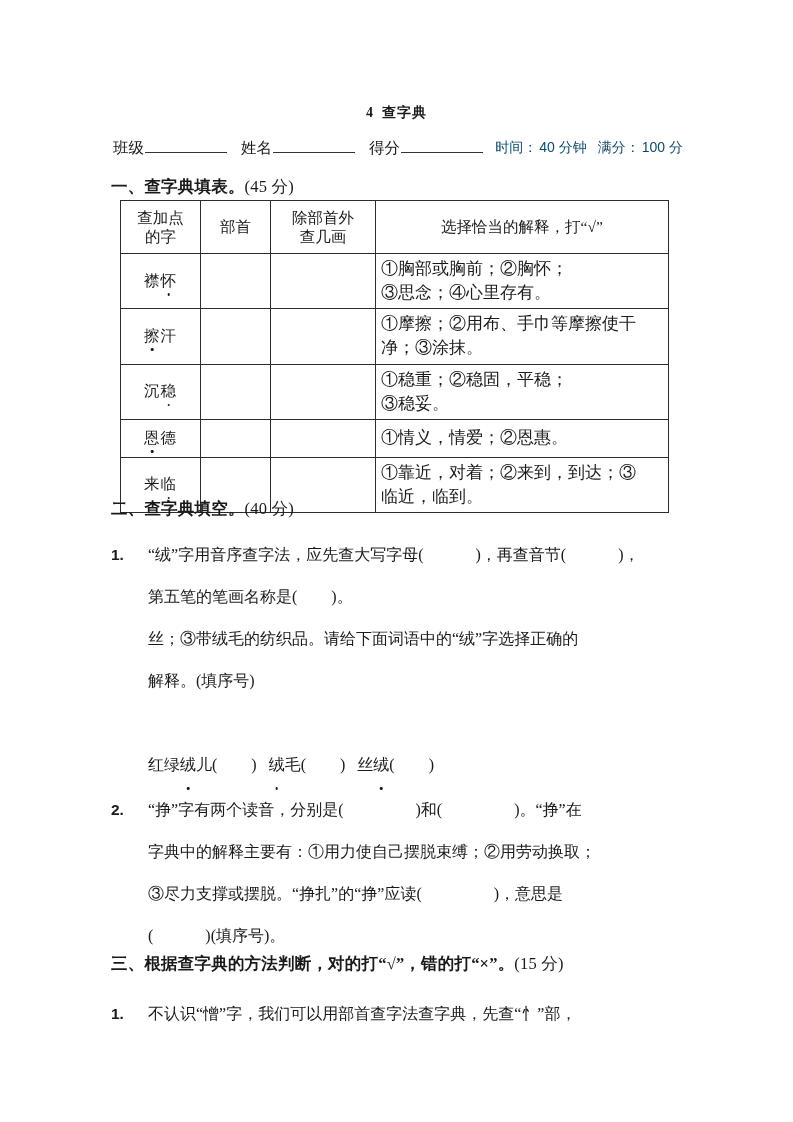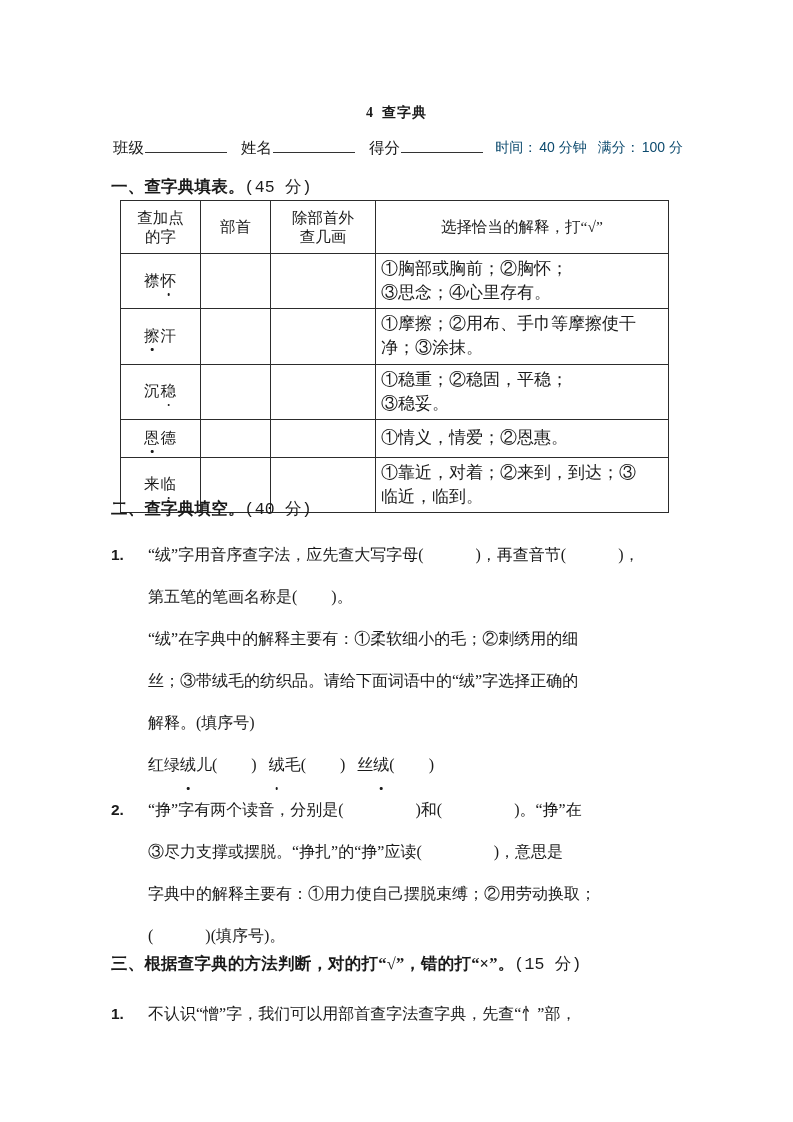--- a/index.html
+++ b/index.html
@@ -78,21 +78,21 @@
   .section-head {
     position: absolute;
     left: 111px;
     font-size: 16.5px;
     font-weight: bold;
     white-space: nowrap;
     letter-spacing: 0.2px;
   }
   .section-head .pts {
     font-weight: normal;
-    font-family: Liberation Mono, monospace;
+    font-family: Liberation Serif, serif;
   }
   #sec1 { top: 176px; }
   #sec2 { top: 498px; }
   #sec3 { top: 953px; }
 
   
   table.fill-table {
     position: absolute;
     left: 120px;
     top: 200px;
@@ -286,38 +286,37 @@
   <div class="q" id="q1">
     <span class="qnum">1.</span>
     <div class="qbody">
       <div class="line"><span>“绒”字用音序查字法，应先查大写字母(</span><span class="paren"></span><span>)，再查音节(</span><span class="paren"></span><span>)，</span></div>
       <div class="line"><span>第五笔的笔画名称是(</span><span class="paren narrow"></span><span>)。</span></div>
     </div>
   </div>
 
   <div class="q" id="q1b">
     <div class="qbody">
-      <div class="line">“绒”在字典中的解释主要有：①柔软细小的毛；②刺绣用的细</div>
       <div class="line">丝；③带绒毛的纺织品。请给下面词语中的“绒”字选择正确的</div>
       <div class="line">解释。(填序号)</div>
     </div>
   </div>
 
   <div class="q" id="q1c">
     <div class="qbody">
       <div class="line"><span>红绿</span><span class="dotted">绒</span><span>儿(</span><span class="paren narrow"></span><span>)</span>&nbsp;&nbsp;&nbsp;<span class="dotted">绒</span><span>毛(</span><span class="paren narrow"></span><span>)</span>&nbsp;&nbsp;&nbsp;<span>丝</span><span class="dotted">绒</span><span>(</span><span class="paren narrow"></span><span>)</span></div>
     </div>
   </div>
 
   <div class="q" id="q2">
     <span class="qnum">2.</span>
     <div class="qbody">
       <div class="line"><span>“挣”字有两个读音，分别是(</span><span class="paren wide"></span><span>)和(</span><span class="paren wide"></span><span>)。“挣”在</span></div>
+      <div class="line">字典中的解释主要有：①用力使自己摆脱束缚；②用劳动换取；</div>
       <div class="line"><span>③尽力支撑或摆脱。“挣扎”的“挣”应读(</span><span class="paren wide"></span><span>)，意思是</span></div>
-      <div class="line">字典中的解释主要有：①用力使自己摆脱束缚；②用劳动换取；</div>
       <div class="line"><span>(</span><span class="paren"></span><span>)(填序号)。</span></div>
     </div>
   </div>
 
   <div class="section-head" id="sec3">
     <span>三、根据查字典的方法判断，对的打“√”，错的打“×”。</span><span class="pts">(15 分)</span>
   </div>
 
   <div class="q" id="q3a">
     <span class="qnum">1.</span>

